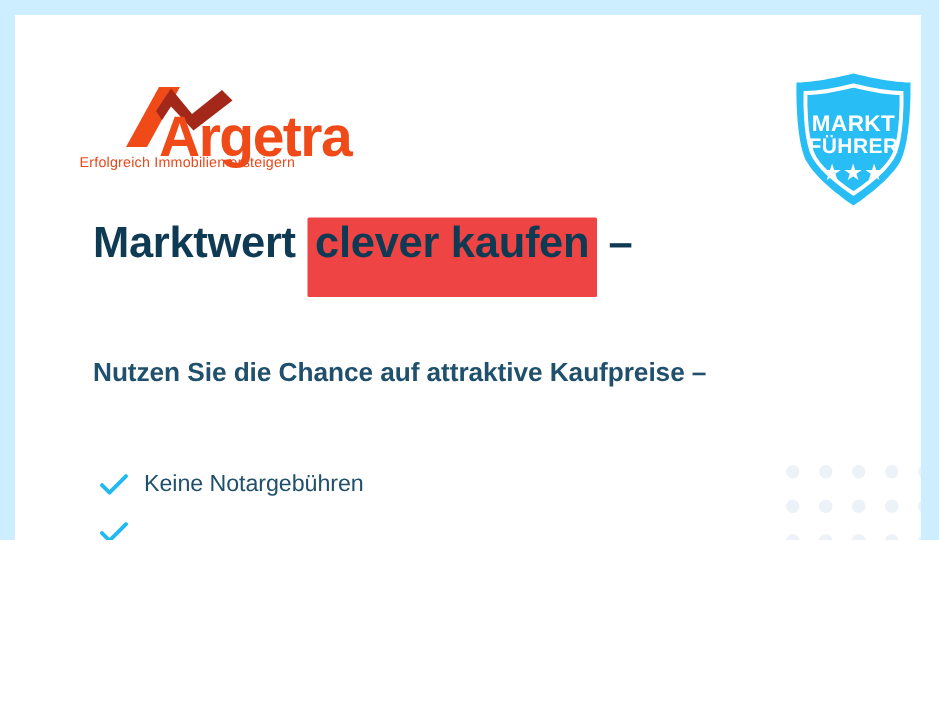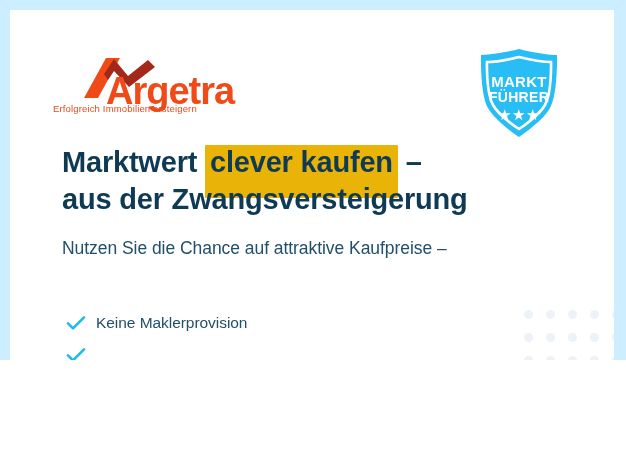--- a/index.html
+++ b/index.html
@@ -65,21 +65,21 @@
     font-weight: normal;
     letter-spacing: 0.15px;
     color: #e8491d;
     white-space: nowrap;
     z-index: 3;
   }
 
   
   .badge {
     position: absolute;
-    left: 462px;
+    left: 512px;
     top: 36px;
     width: 94px;
     height: 94px;
     z-index: 3;
   }
   .badge svg { display: block; }
 
   
   .headline {
     position: absolute;
@@ -88,37 +88,38 @@
     width: 500px;
     z-index: 2;
     font-size: 29px;
     font-weight: bold;
     line-height: 1.26;
     color: #0f3a54;
     letter-spacing: -0.2px;
   }
   .headline .hl-line { display: block; white-space: nowrap; }
   .headline .hl-mark {
-    background: #eab308;
+    background: #ef4444;
     padding: 1px 5px 20px 5px;
     border-radius: 1px;
   }
   .headline .hl-dash { color: #0f3a54; }
 
   
   .subhead {
     position: absolute;
     left: 52px;
     top: 225px;
     width: 520px;
     z-index: 2;
     font-size: 17.5px;
     line-height: 1.52;
     color: #20506b;
     letter-spacing: -0.05px;
+    font-weight: bold;
   }
   .subhead span { display: block; white-space: nowrap; }
 
   
   .checklist {
     position: absolute;
     left: 56px;
     top: 298px;
     width: 500px;
     z-index: 2;
@@ -203,35 +204,41 @@
         <path d="M47 3 C47 3 70 9 85 9 C85 9 86 48 78 62 C70 76 47 91 47 91 C47 91 24 76 16 62 C8 48 9 9 9 9 C24 9 47 3 47 3 Z" fill="#29bdf5"></path>
         <path d="M47 11 C47 11 67 16 79 16 C79 16 80 47 73 59 C66 71 47 83 47 83 C47 83 28 71 21 59 C14 47 15 16 15 16 C27 16 47 11 47 11 Z" fill="none" stroke="#ffffff" stroke-width="2.6"></path>
         <text x="47" y="41" text-anchor="middle" font-family="Liberation Sans, sans-serif" font-size="15" font-weight="bold" fill="#ffffff" letter-spacing="0.3">MARKT</text>
         <text x="47" y="56" text-anchor="middle" font-family="Liberation Sans, sans-serif" font-size="14" font-weight="bold" fill="#ffffff" letter-spacing="0.3">FÜHRER</text>
         <text x="47" y="74" text-anchor="middle" font-family="DejaVu Sans, sans-serif" font-size="15" fill="#ffffff" letter-spacing="0.5">★★★</text>
       </svg>
     </div>
 
     <div class="headline">
       <span class="hl-line"><span>Marktwert </span><span class="hl-mark">clever kaufen</span><span class="hl-dash"> –</span></span>
-      <span class="hl-line">aus der Zwangsversteigerung</span>
     </div>
 
     <div class="subhead">
       <span>Nutzen Sie die Chance auf attraktive Kaufpreise –</span>
     </div>
 
     <div class="checklist">
       <div class="check-item">
         <span class="check-icon">
           <svg width="20" height="16" viewBox="0 0 20 16" xmlns="http://www.w3.org/2000/svg">
               <path d="M2 8.4 L7 13.4 L18 2.4" fill="none" stroke="#22b8f0" stroke-width="2.6" stroke-linecap="round" stroke-linejoin="round"></path>
             </svg>
         </span>
-        <span class="check-label">Keine Maklerprovision</span>
+        <span class="check-label">Keine Notargebühren</span>
+      </div>
+      <div class="check-item">
+        <span class="check-icon">
+          <svg width="20" height="16" viewBox="0 0 20 16" xmlns="http://www.w3.org/2000/svg">
+              <path d="M2 8.4 L7 13.4 L18 2.4" fill="none" stroke="#22b8f0" stroke-width="2.6" stroke-linecap="round" stroke-linejoin="round"></path>
+            </svg>
+        </span>
       </div>
       <div class="check-item">
         <span class="check-icon">
           <svg width="20" height="16" viewBox="0 0 20 16" xmlns="http://www.w3.org/2000/svg">
               <path d="M2 8.4 L7 13.4 L18 2.4" fill="none" stroke="#22b8f0" stroke-width="2.6" stroke-linecap="round" stroke-linejoin="round"></path>
             </svg>
         </span>
       </div>
       <div class="check-item">
         <span class="check-icon">

